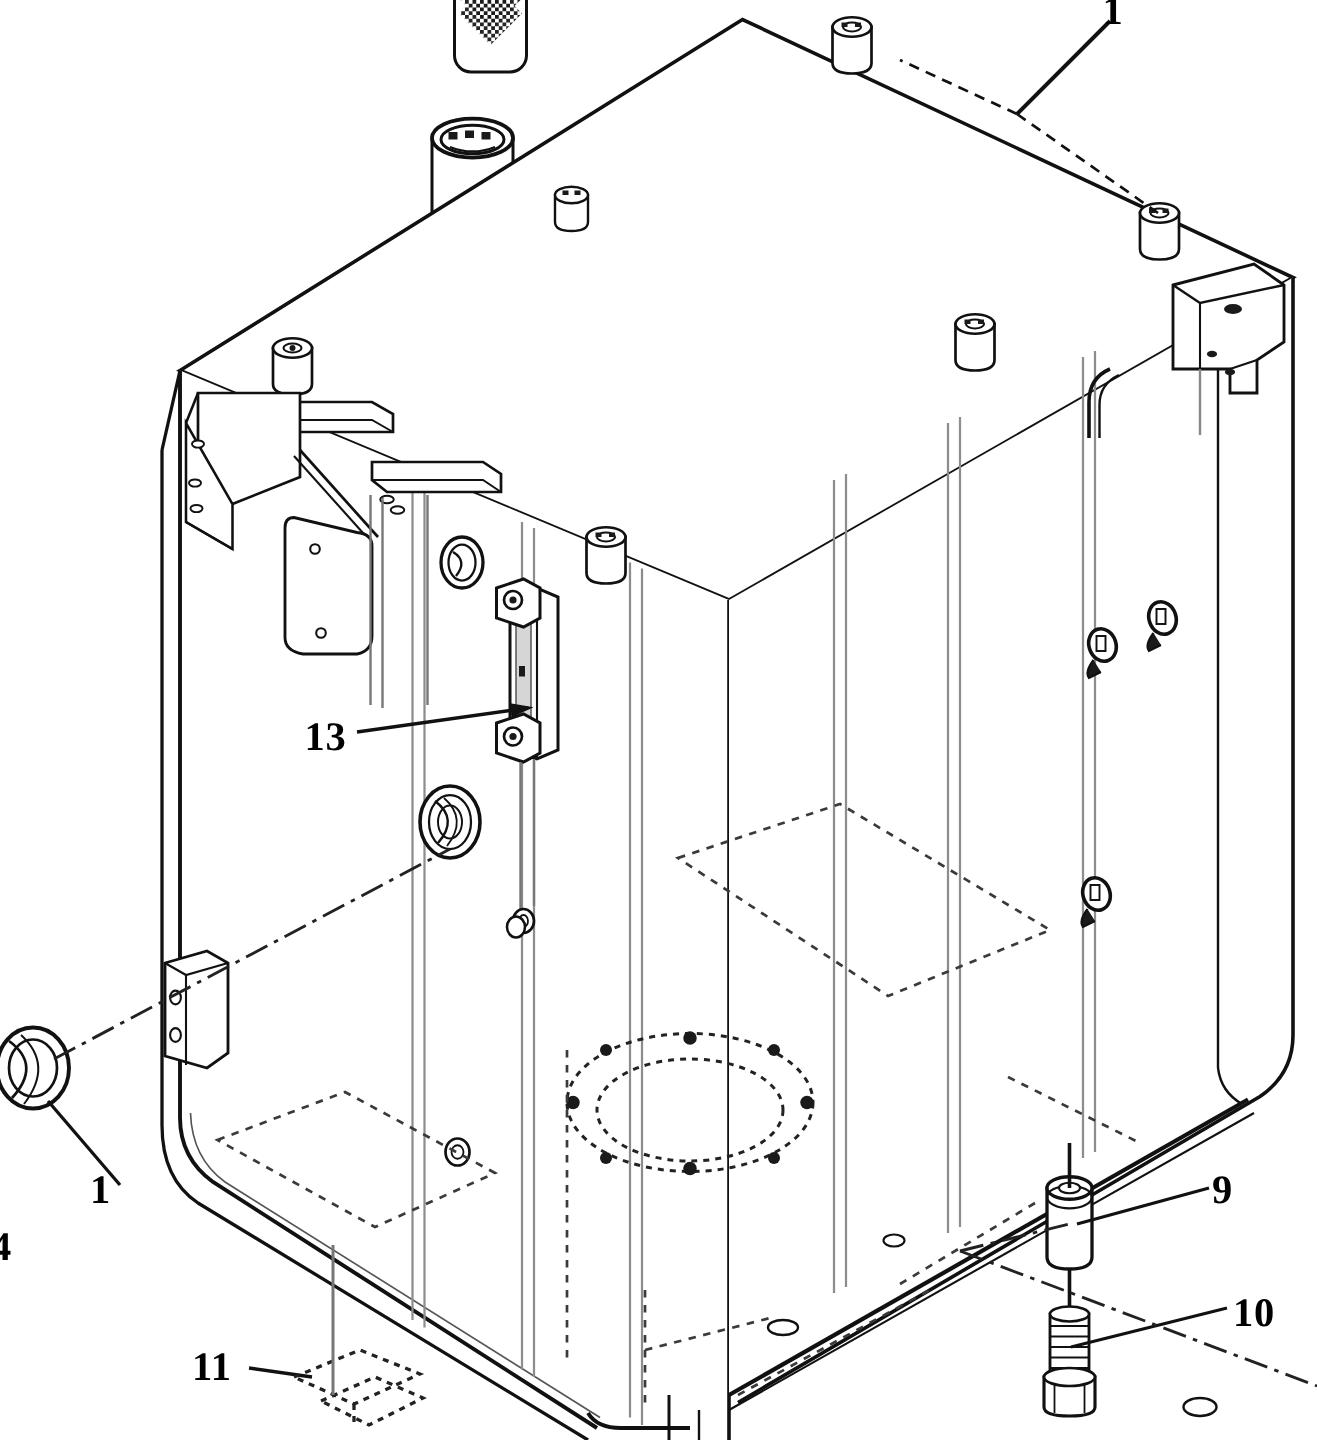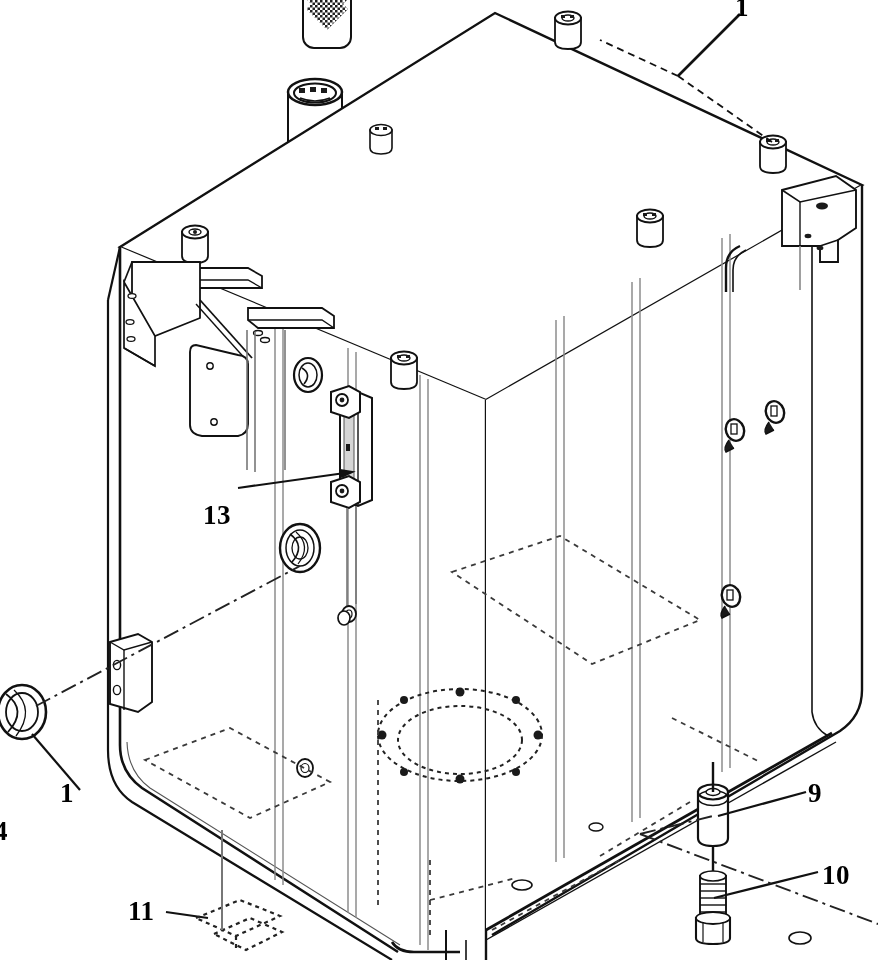--- a/index.html
+++ b/index.html
@@ -377,21 +377,21 @@
     <g>
       <path d="M392 942 Q398 952 414 952 L460 952" fill="none" stroke="#111" stroke-width="2.6"></path>
       <path d="M446 930 L446 960" fill="none" stroke="#111" stroke-width="2"></path>
       <path d="M466 940 L466 960" fill="none" stroke="#111" stroke-width="1.6"></path>
     </g>
 
   </svg>
 
   <div class="callout-layer">
     <div class="callout" style="left:735px;top:-6px;">1</div>
-    <div class="callout" style="left:203px;top:502px;">13</div>
+    <div class="callout" style="left:203px;top:478px;">13</div>
     <div class="callout" style="left:60px;top:780px;">1</div>
     <div class="callout" style="left:-6px;top:818px;">4</div>
     <div class="callout" style="left:128px;top:898px;">11</div>
     <div class="callout" style="left:808px;top:780px;">9</div>
     <div class="callout" style="left:822px;top:862px;">10</div>
   </div>
 
 </div>
 
 </body></html>

